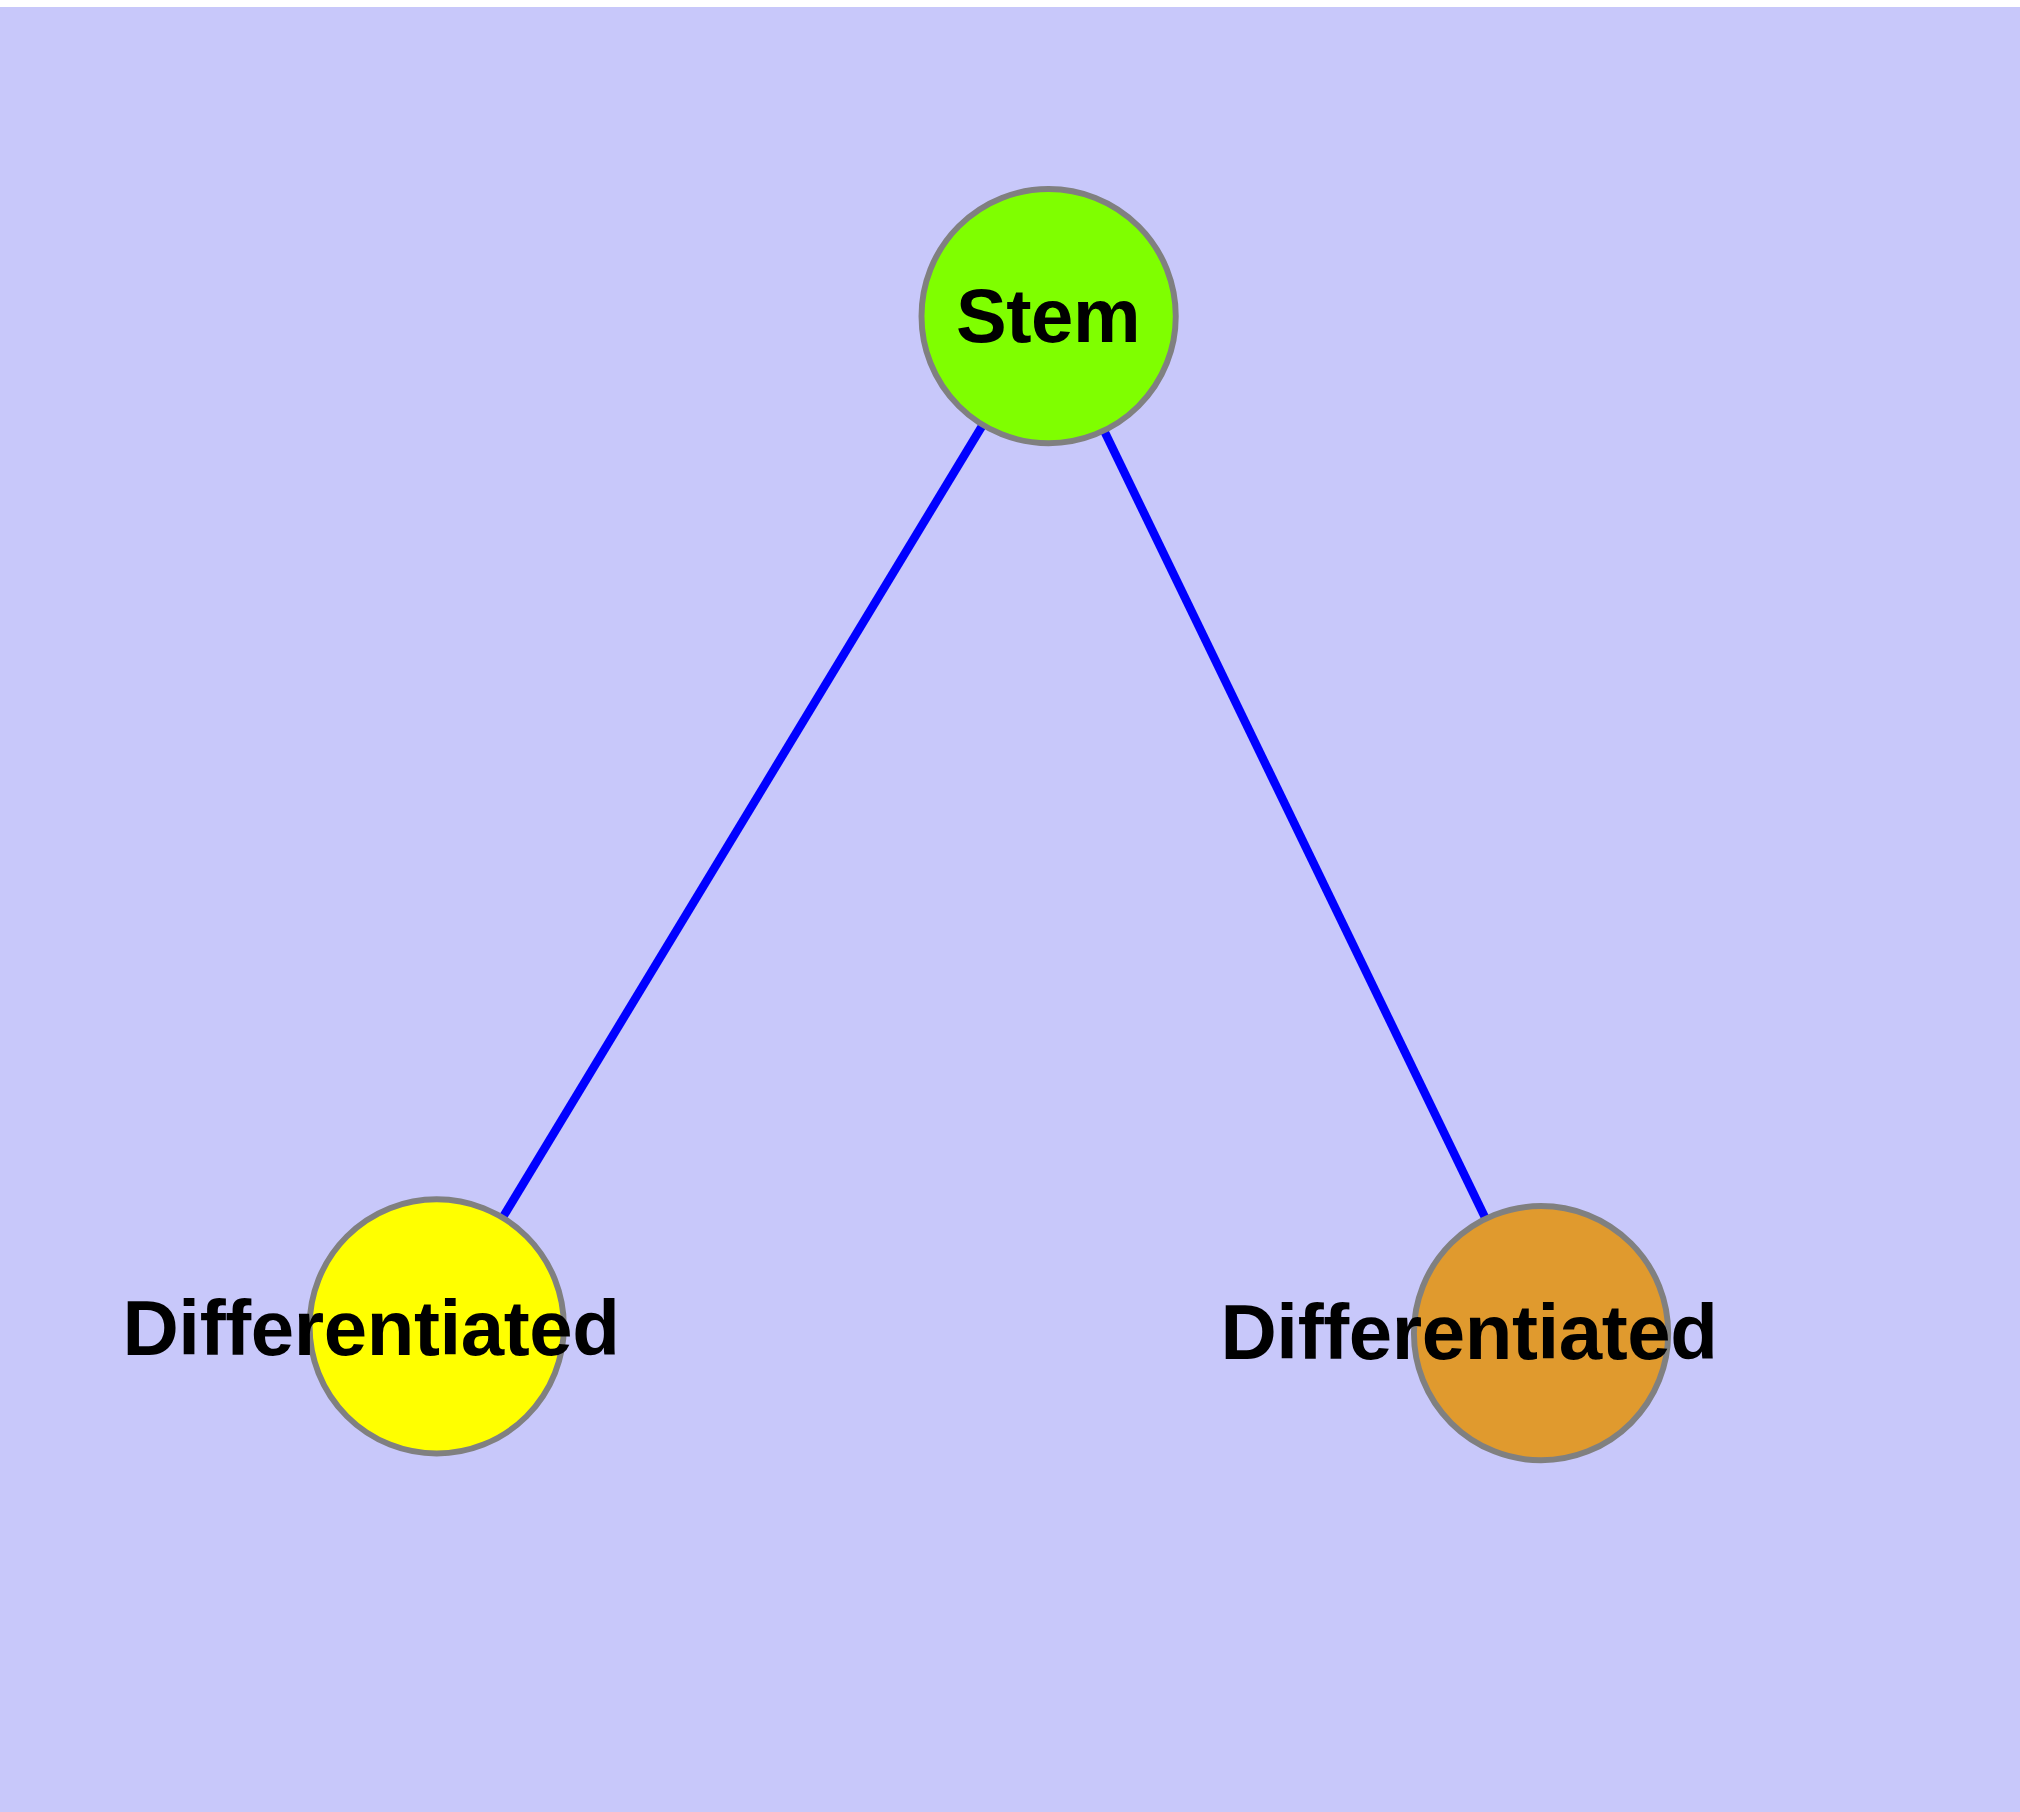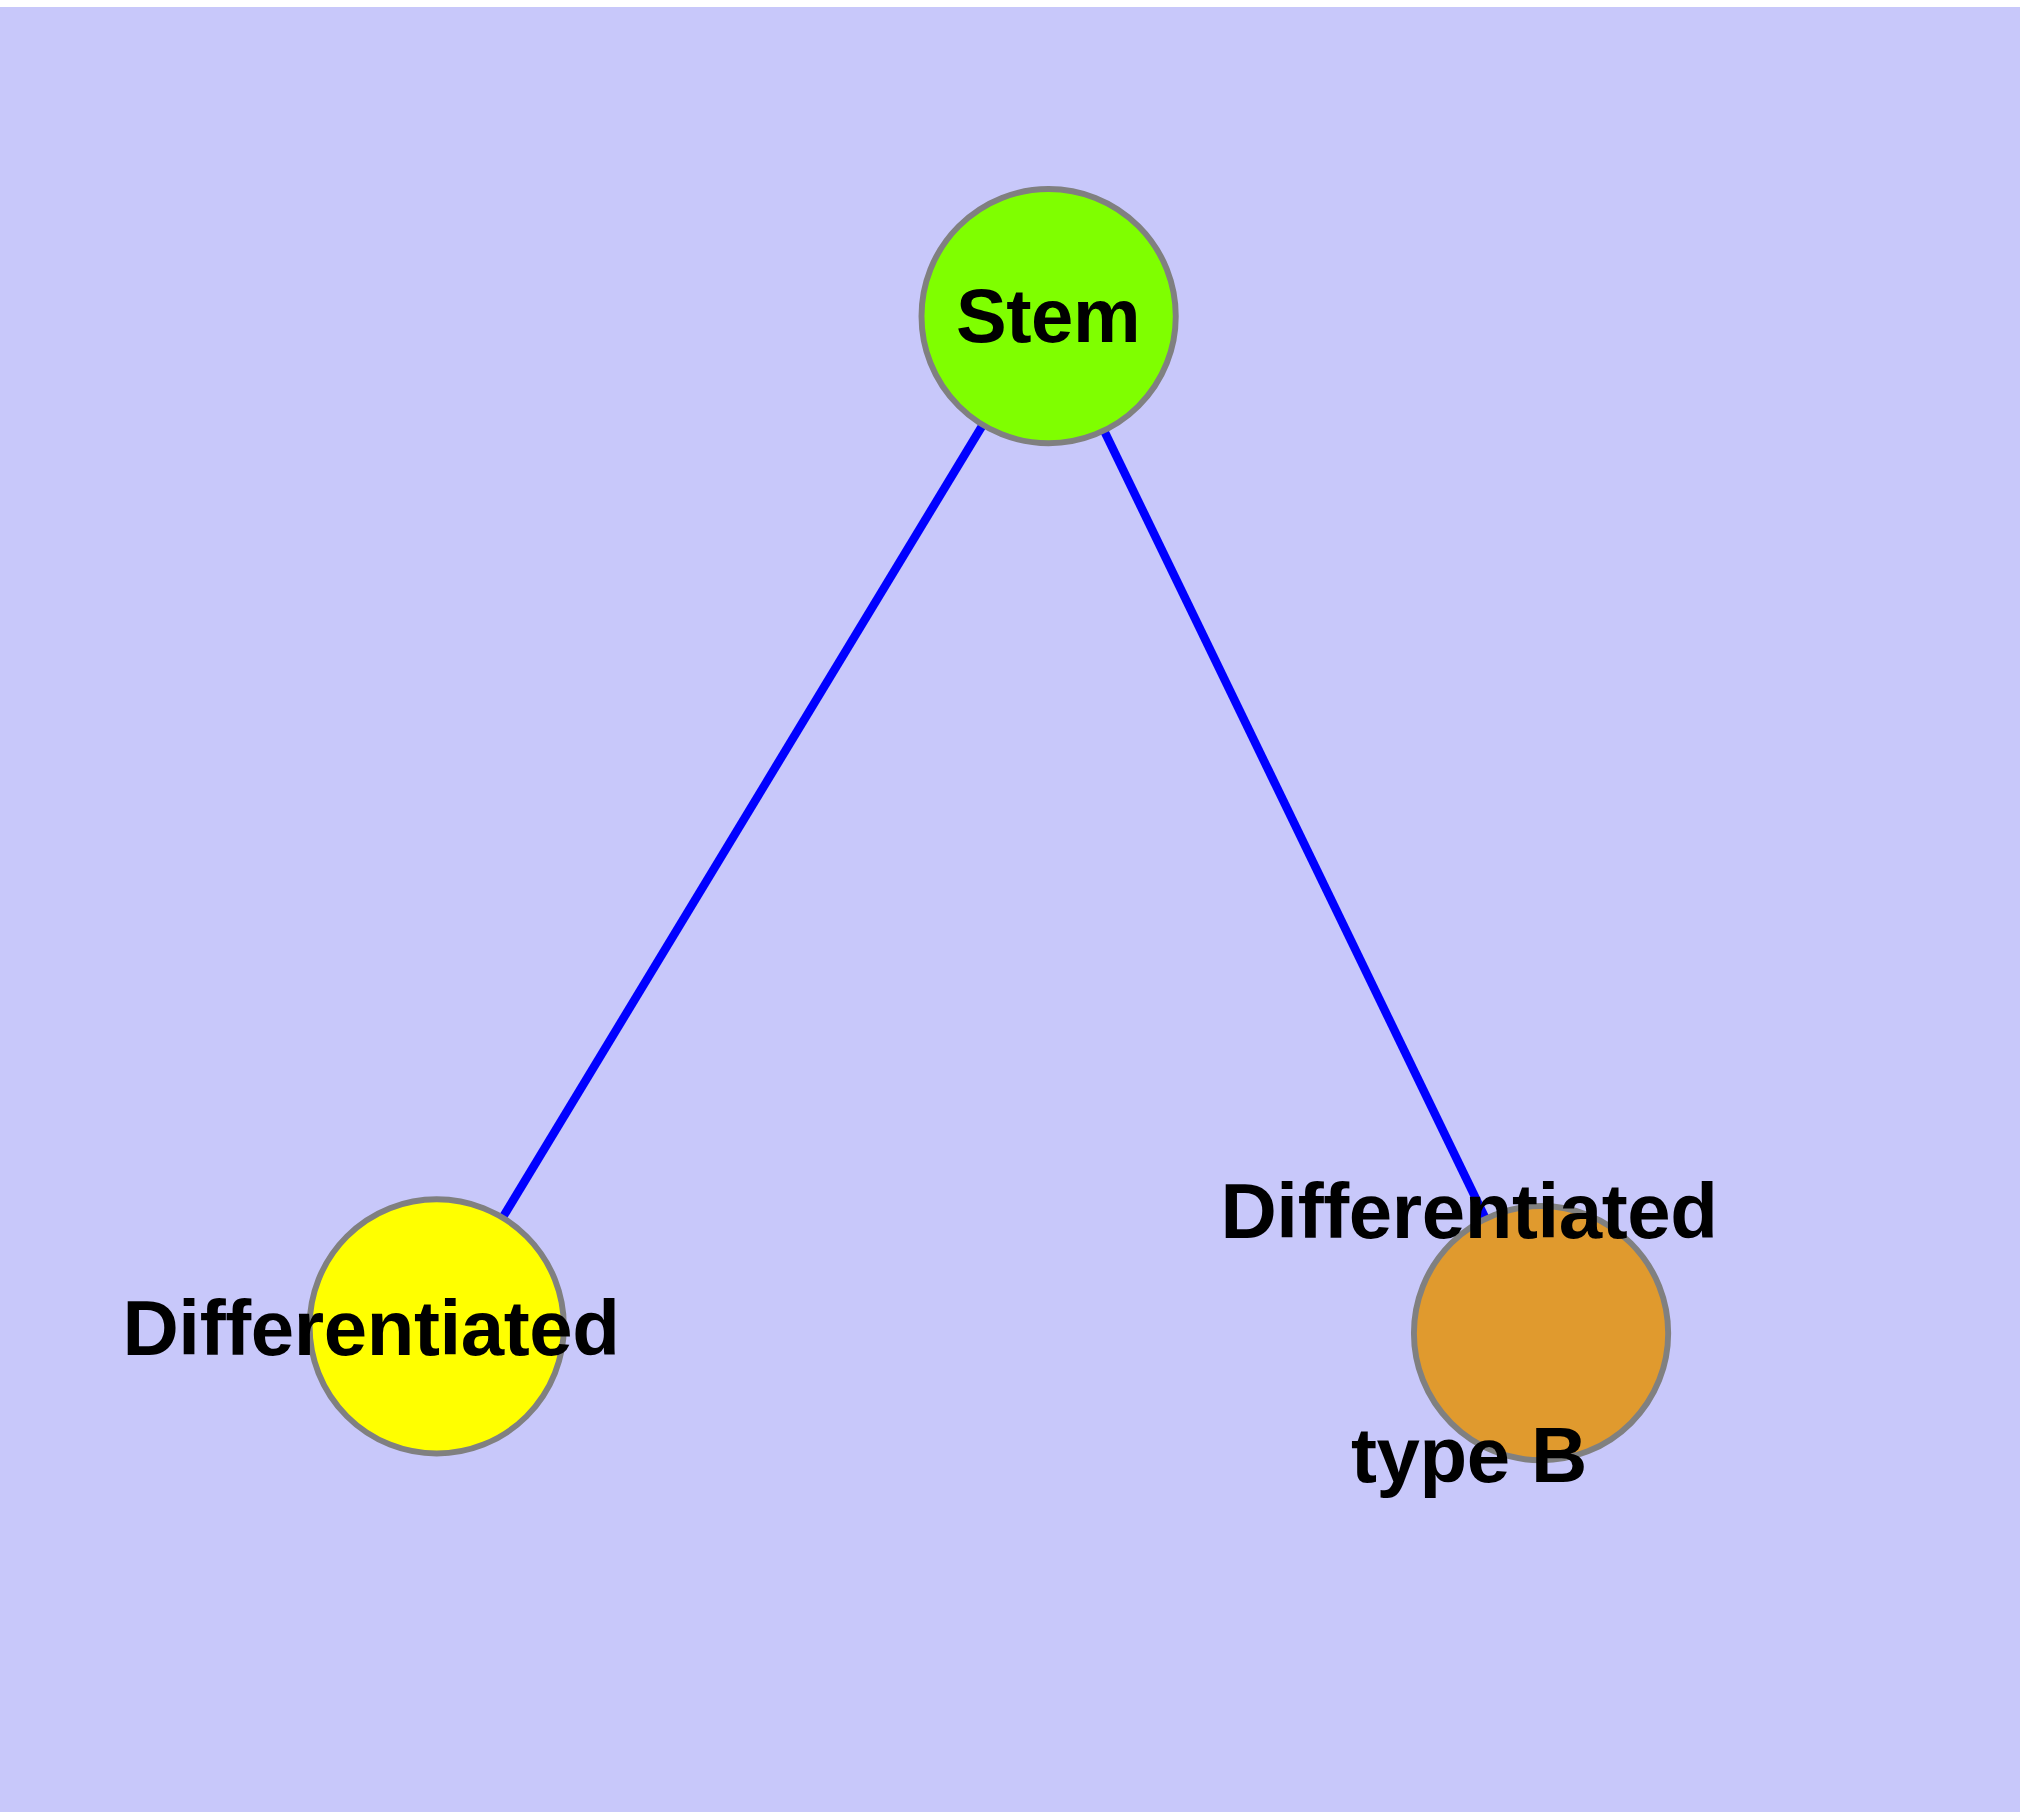--- a/index.html
+++ b/index.html
@@ -82,17 +82,16 @@
   <div class="node-label" id="label-stem">
     <div>Stem</div>
   </div>
 
   <div class="node-label" id="label-typea">
     <div>Differentiated</div>
   </div>
 
   <div class="node-label" id="label-typeb">
     <div>Differentiated</div>
-    <div>type B</div>
   </div>
 
 </div>
 
 
 </body></html>

